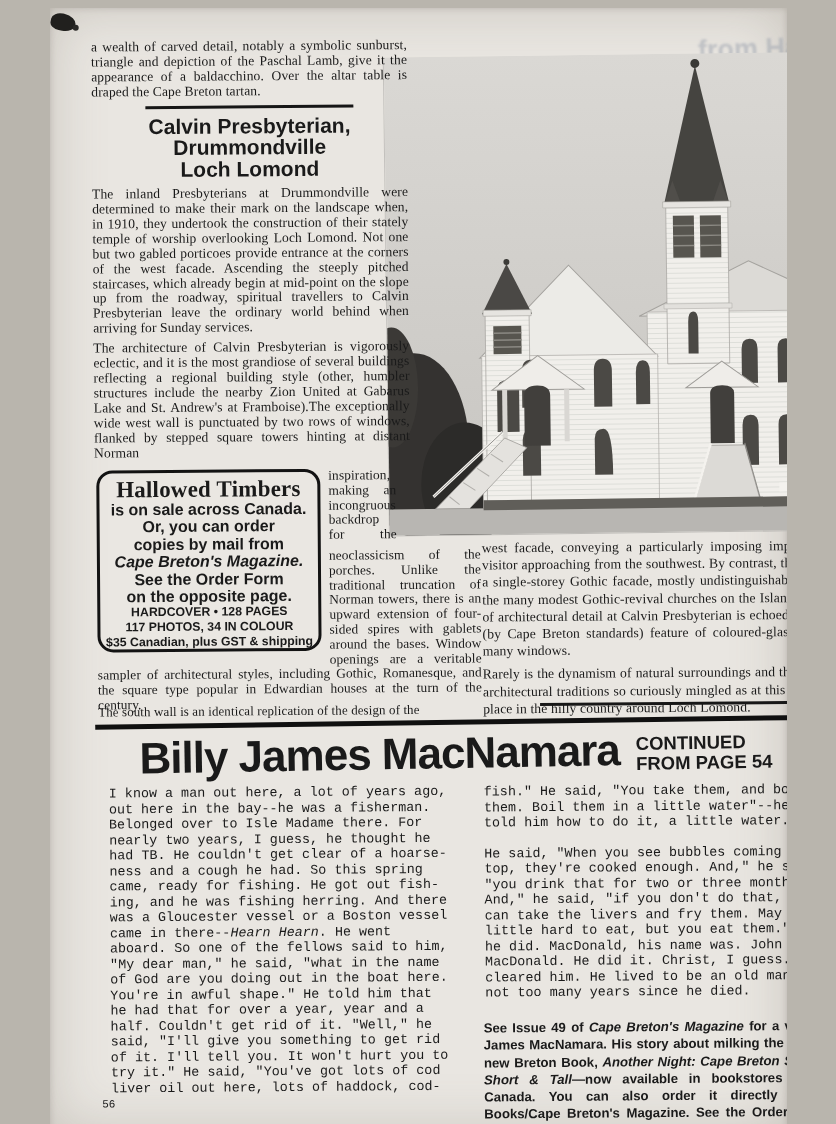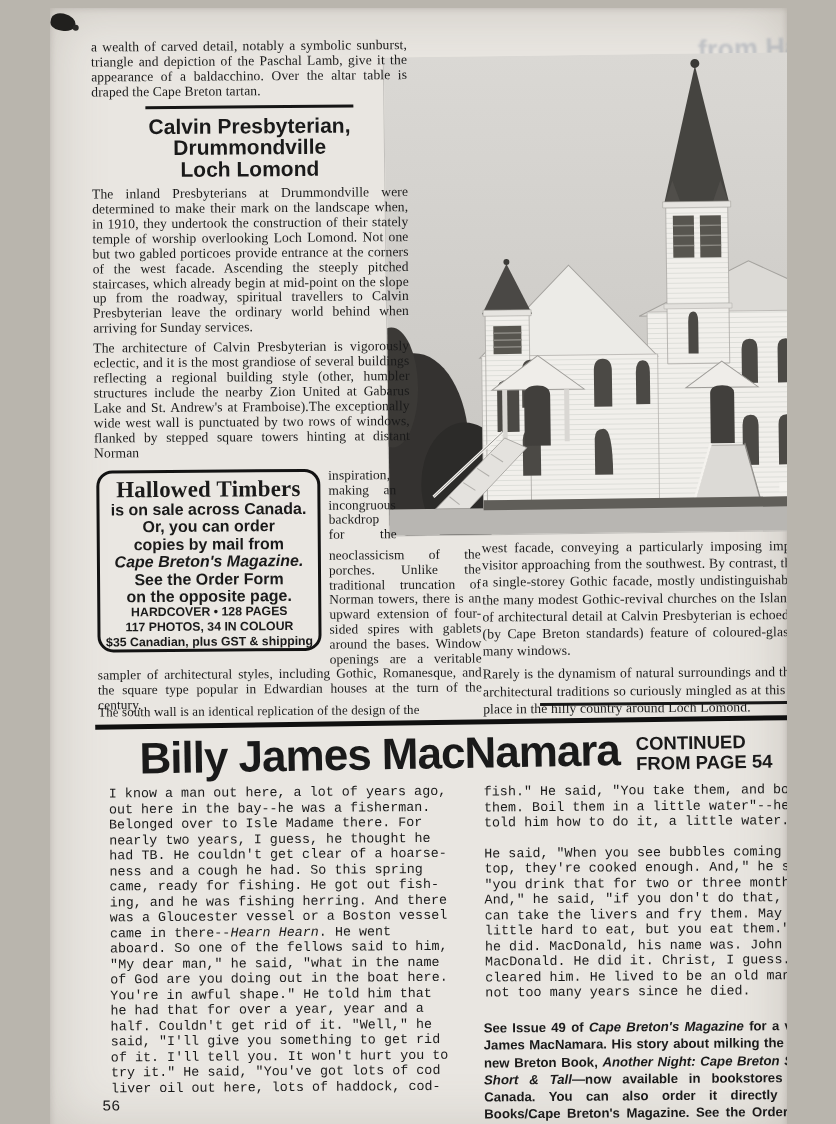--- a/index.html
+++ b/index.html
@@ -44,21 +44,21 @@
   .continued{margin:7px 0 0 16px; font-family:"Liberation Sans",sans-serif; font-weight:bold;
     font-size:18.5px; line-height:20px; white-space:nowrap;}
   .mono-col{font-family:"Liberation Mono",monospace; font-size:13.4px; line-height:15.5px;
     white-space:pre-line; letter-spacing:0;}
   .b-left{left:57px; top:776px; width:372px;}
   .b-right{left:432px; top:777px; width:376px;}
   .b-right .p2{margin-top:15px;}
   .note{left:430px; top:999px; width:392px; font-family:"Liberation Sans",sans-serif;
     font-weight:bold; font-size:13.2px; line-height:17.2px; text-align:justify;}
   .note em{font-style:italic;}
-  .pageno{left:48px; top:1088px; font-family:"Liberation Mono",monospace; font-size:15px;}
+  .pageno{left:48px; top:1088px; font-family:"Liberation Mono",monospace; font-size:11px;}
   
   .photo{left:338px; top:48px; width:496px; height:478px; transform:rotate(-0.3deg);
     border-left:1px solid #c3c1bd; border-bottom:1px solid #bdbbb7;}
   
   .corner-mark{left:5px; top:3px; width:25px; height:17px; background:#21201e; border-radius:45% 55% 50% 40%; transform:rotate(12deg);}
   .corner-dot{left:27px; top:14px; width:6px; height:6px; background:#2a2927; border-radius:50%;}
   .ghost{font-family:"Liberation Sans",sans-serif; font-weight:bold; color:#9aa1ad; filter:blur(1px); white-space:nowrap;}
   .ghost1{left:652px; top:27px; font-size:27px; opacity:.5; transform:rotate(-1.5deg);}
   .ghost2{left:642px; top:62px; font-size:19px; opacity:.45; transform:rotate(-1.2deg);}
   .red-mark{background:#7d2433; filter:blur(1.2px);}

